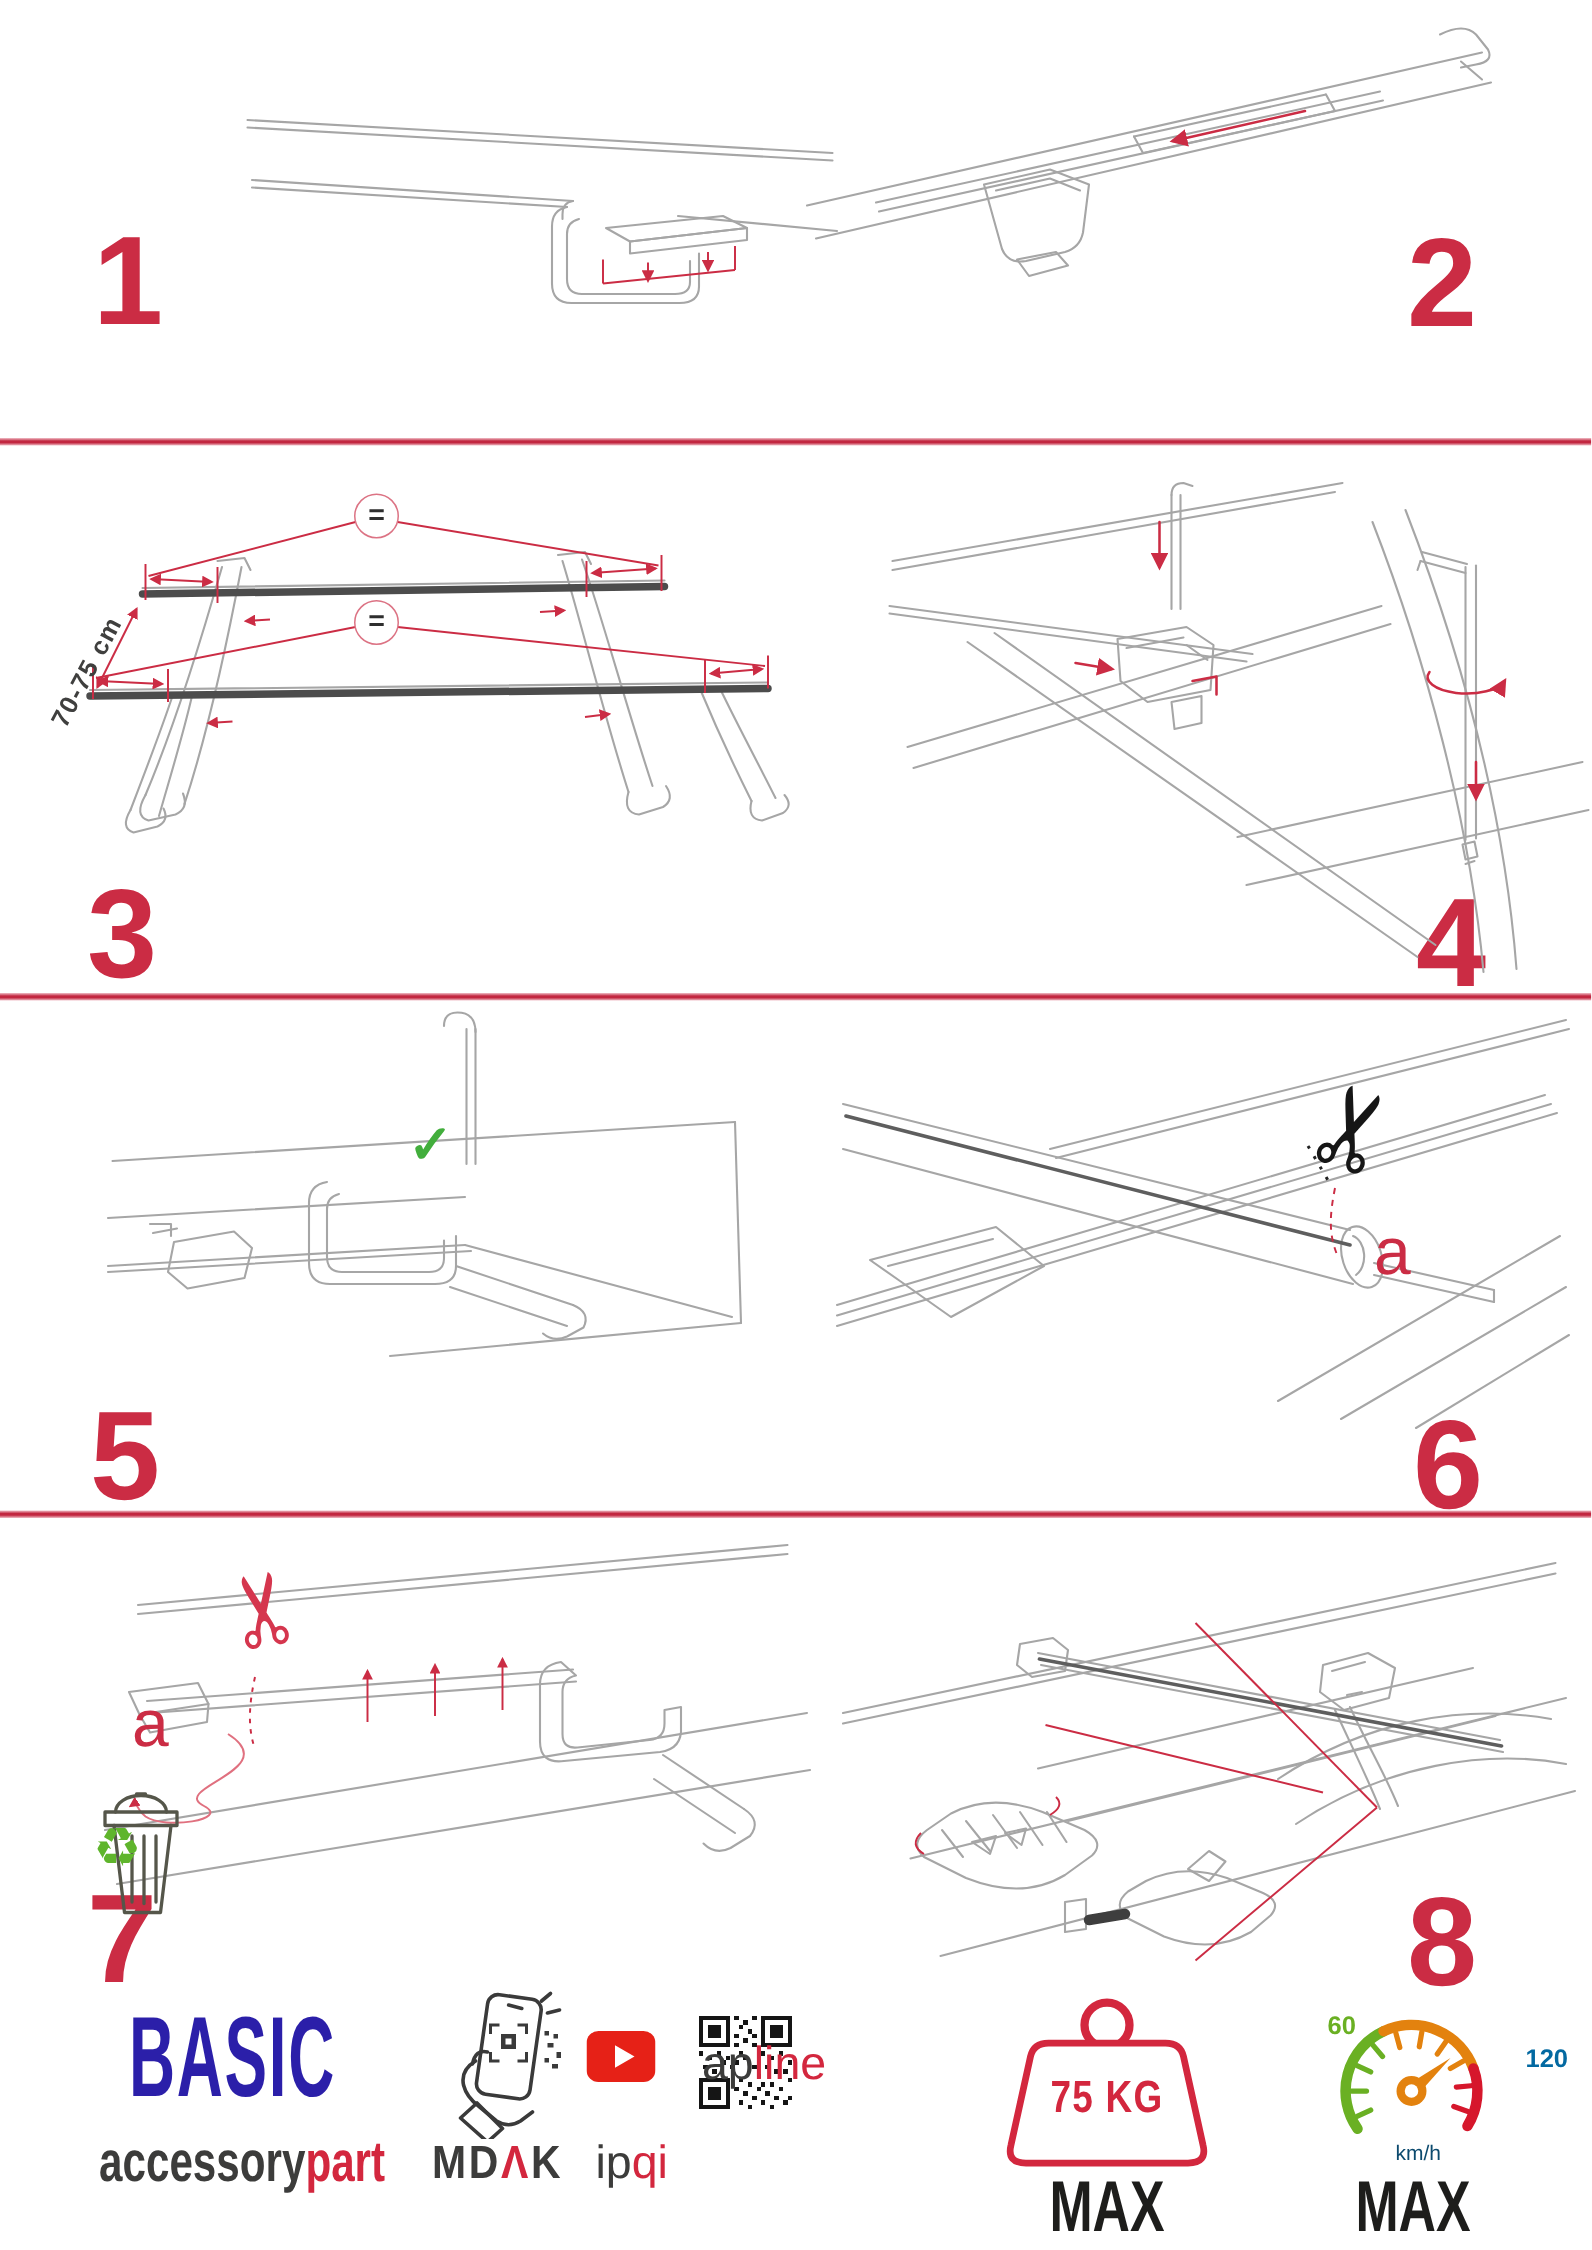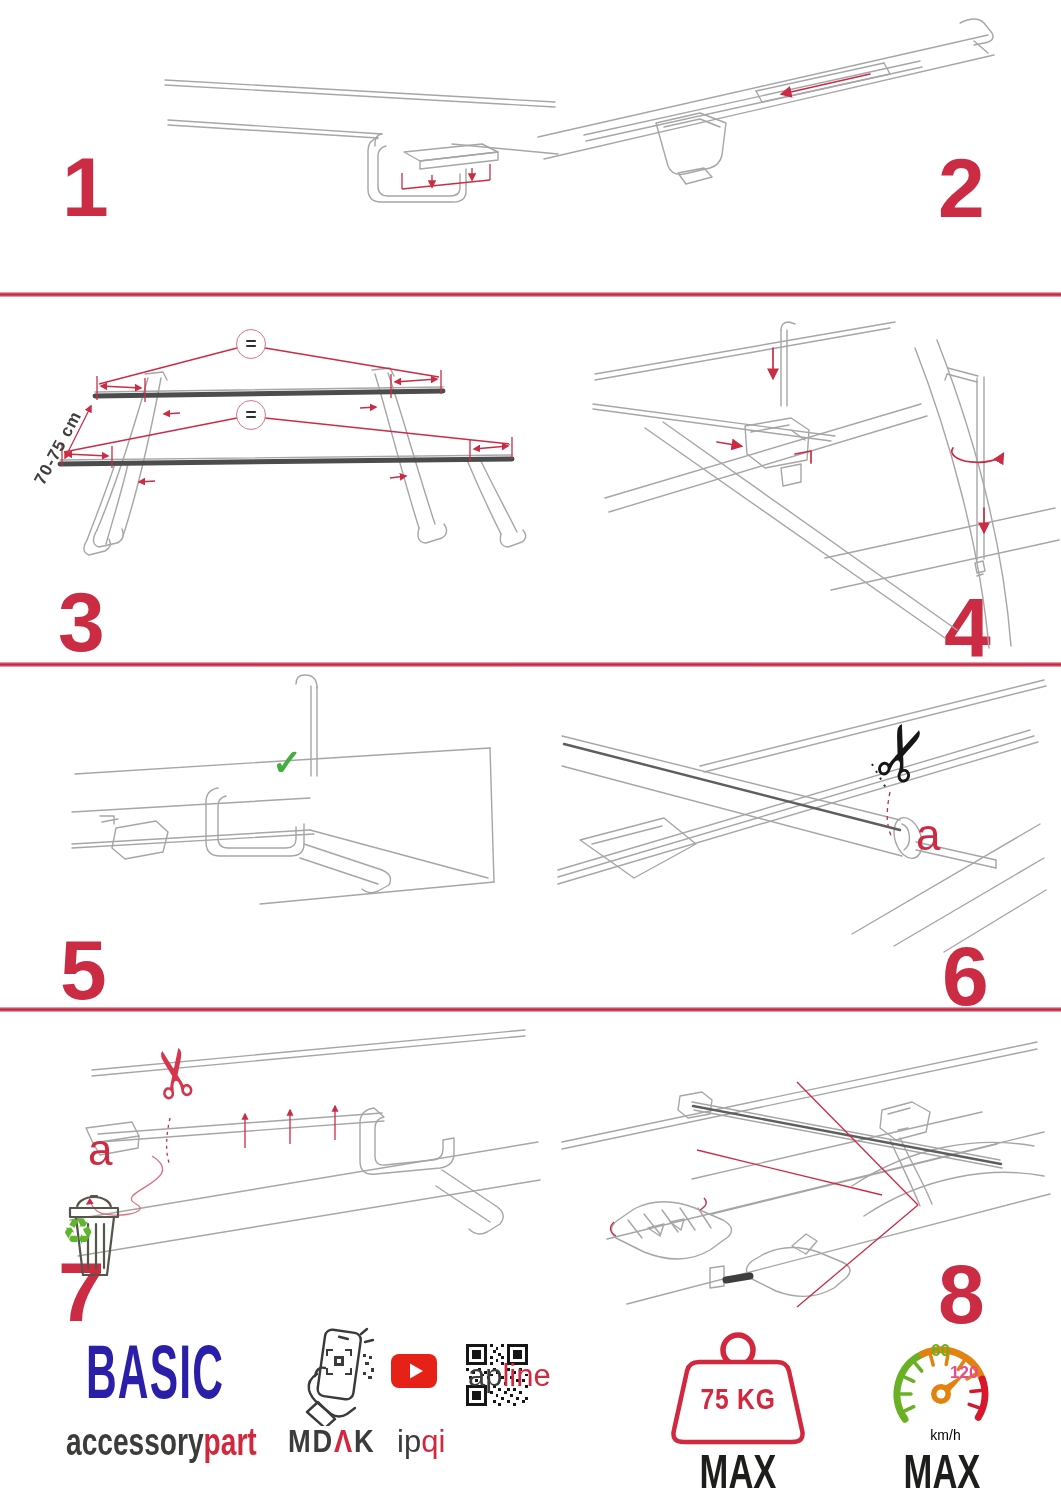--- a/index.html
+++ b/index.html
@@ -39,21 +39,21 @@
   .partner { position:absolute; font-size:31px; line-height:1; white-space:nowrap; }
   .partner.bold { font-weight:bold; letter-spacing:2px; transform:scaleX(0.88); transform-origin:left top; }
 
   .weight-value { position:absolute; left:668px; top:1384px; width:140px; text-align:center;
                   color:#d3273e; font-weight:bold; font-size:30px; line-height:1; letter-spacing:1px;
                   transform:scaleX(0.82); }
   .max-label { position:absolute; width:140px; text-align:center; color:#1d1d1b; font-weight:bold;
                font-size:48px; line-height:1; transform:scaleX(0.72); }
   .speed-tick { position:absolute; font-weight:bold; font-size:17px; line-height:1; }
   .speed-unit { position:absolute; left:878px; top:1428px; width:135px; text-align:center;
-                color:#000000; font-size:14px; line-height:1; }
+                color:#0c4a6e; font-size:14px; line-height:1; }
 </style>
 </head>
 <body>
 
 <div class="page">
 
   <div class="divider" style="top:292px"></div>
   <div class="divider" style="top:662px"></div>
   <div class="divider" style="top:1007px"></div>
 
@@ -437,18 +437,18 @@
       <path d="M69.9,24.6 L68.2,34.5" stroke="#e3820e"></path>
       <path d="M85.9,31.2 L80.2,39.4" stroke="#e3820e"></path>
       <path d="M97.6,44.0 L88.9,49.0" stroke="#e3820e"></path>
       <path d="M102.8,60.5 L92.9,61.4" stroke="#d6172c"></path>
       <path d="M100.6,77.7 L91.2,74.3" stroke="#d6172c"></path>
     </g>
     <polygon points="89,42 57,62 64,70" fill="#e3820e"></polygon>
     <circle cx="63" cy="64" r="10" fill="#e3820e"></circle>
     <circle cx="63" cy="64" r="4.5" fill="#ffffff"></circle>
   </svg>
-  <div class="speed-tick" style="left:931px;top:1342px;color:#6ab023">60</div>
-  <div class="speed-tick" style="left:950px;top:1364px;color:#ec4899">120</div>
+  <div class="speed-tick" style="left:885px;top:1342px;color:#6ab023">60</div>
+  <div class="speed-tick" style="left:1017px;top:1364px;color:#0369a1">120</div>
   <div class="speed-unit">km/h</div>
   <div class="max-label" style="left:872px;top:1448px">MAX</div>
 
 </div>
 
 </body></html>

